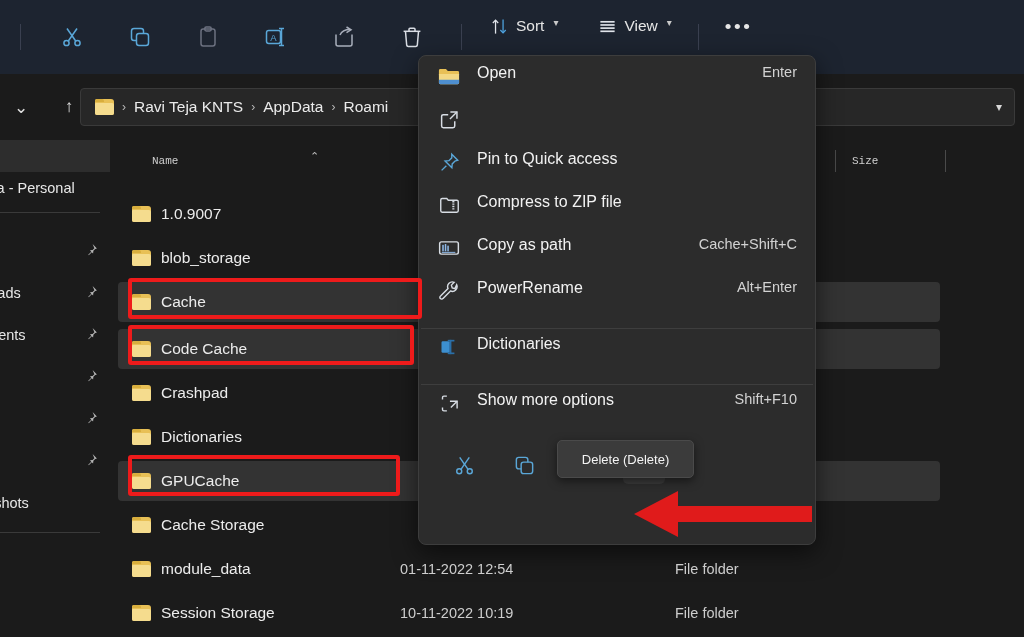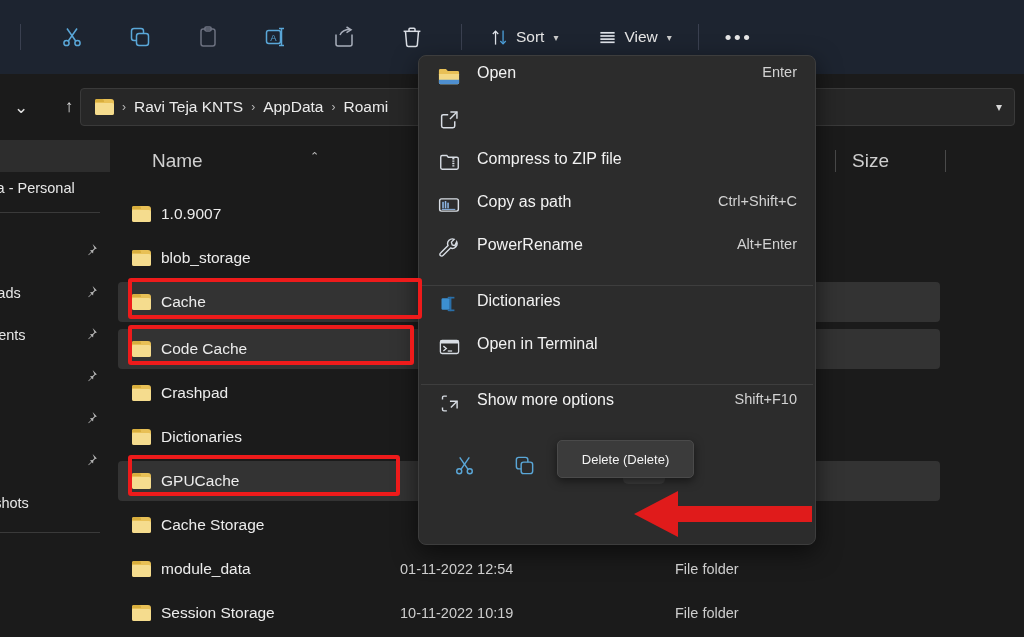--- a/index.html
+++ b/index.html
@@ -20,21 +20,21 @@
   .tb-sep {
     width: 1px; height: 26px; background: #3a4050; margin: 0 6px;
   }
   .tb-btn {
     width: 46px; height: 40px;
     display: flex; align-items: center; justify-content: center;
     border-radius: 4px;
   }
   .tb-btn svg { display: block; }
   .tb-text-btn {
-    height: 40px; display: flex; align-items: center; gap: 7px;
+    height: 40px; display: flex; gap: 7px;
     padding: 0 12px; border-radius: 4px; color: #e6e6e6; font-size: 15.5px;
   }
   .tb-text-btn .caret { font-size: 10px; color: #c9c9c9; margin-left: 2px; }
   .dots { letter-spacing: 2.5px; font-size: 19px; color: #e6e6e6; line-height: 1; }
 
   
   .addrrow {
     position: absolute; left: 0; top: 74px; width: 1024px; height: 66px;
     background: #1b1b1b; display: flex; align-items: center;
   }
@@ -69,21 +69,21 @@
   
   .filelist {
     position: absolute; left: 110px; top: 140px; width: 914px; height: 497px;
     background: #1b1b1b;
   }
   .colhdr {
     position: absolute; left: 0; top: 0; width: 914px; height: 42px;
     display: flex; align-items: center;
   }
   .colhdr .ch {
-    position: absolute; color: #cfcfcf; font-size: 19px;
+    position: absolute; color: #cfcfcf; font-size: 11px; font-family: Liberation Mono, monospace;
   }
   .sortmark { position: absolute; color: #bdbdbd; font-size: 11px; }
   .colsep { position: absolute; top: 10px; width: 1px; height: 22px; background: #4a4a4a; }
 
   .row {
     position: absolute; left: 0; width: 914px; height: 44px;
     display: flex; align-items: center;
   }
   .row.sel { }
   .row .selbg {
@@ -488,20 +488,30 @@
       <span class="ico">
         <svg width="21" height="21" viewBox="0 0 24 24" fill="none" stroke="#d8dde4" stroke-width="1.7">
           <path d="M13 3.5h7.5V11"></path>
             <line x1="20.5" y1="3.5" x2="12.5" y2="11.5"></line>
           <path d="M18 14v5.5a2 2 0 0 1-2 2H5a2 2 0 0 1-2-2V8.5a2 2 0 0 1 2-2h5.5"></path>
         </svg>
       </span>
       <span class="accel"></span>
     </div>
 
+    <div class="ctx-item">
+      <span class="ico">
+        <svg width="21" height="21" viewBox="0 0 24 24" fill="none" stroke="#5aa7d8" stroke-width="1.6">
+          <path d="M14.6 2.6l6.8 6.8-3.1 1-3.2 3.2-.4 4.4-7.7-7.7 4.4-.4 3.2-3.2z"></path>
+          <line x1="8.4" y1="15.6" x2="3" y2="21"></line>
+        </svg>
+      </span>
+      <span>Pin to Quick access</span>
+      <span class="accel"></span>
+    </div>
 
     <div class="ctx-item">
       <span class="ico">
         <svg width="21" height="20" viewBox="0 0 24 22" fill="none" stroke="#d8dde4" stroke-width="1.6">
           <path d="M2 5.2a1.6 1.6 0 0 1 1.6-1.6h5.3l1.7 1.9h9.8a1.6 1.6 0 0 1 1.6 1.6v10.6a1.6 1.6 0 0 1-1.6 1.6H3.6A1.6 1.6 0 0 1 2 17.7z"></path>
           <g stroke="#d8dde4" stroke-width="1.5">
             <line x1="15.2" y1="7.3" x2="17.6" y2="7.3"></line>
               <line x1="15.2" y1="10" x2="17.6" y2="10"></line>
             <line x1="15.2" y1="12.7" x2="17.6" y2="12.7"></line>
               <line x1="15.2" y1="15.4" x2="17.6" y2="15.4"></line>
@@ -518,21 +528,21 @@
           <rect x="1.6" y="3.2" width="20.8" height="13.6" rx="2" fill="none" stroke="#d8dde4" stroke-width="1.6"></rect>
           <g fill="#8fb9e8">
             <rect x="4.5" y="6.5" width="1.7" height="7.2"></rect>
               <rect x="7.3" y="5.6" width="1.7" height="8.1"></rect>
             <rect x="10.1" y="7.4" width="1.7" height="6.3"></rect>
           </g>
           <rect x="4" y="14.3" width="15" height="1.1" fill="#8fb9e8"></rect>
         </svg>
       </span>
       <span>Copy as path</span>
-      <span class="accel">Ctrl+Shift+C</span>
+      <span class="accel">Cache+Shift+C</span>
     </div>
 
     <div class="ctx-item">
       <span class="ico">
         <svg width="21" height="21" viewBox="0 0 24 24" fill="none" stroke="#d8dde4" stroke-width="1.6">
           <path d="M20.2 4.3a5.4 5.4 0 0 1-7.1 7.1L4.6 19.9a2 2 0 1 1-2.8-2.8l8.5-8.5a5.4 5.4 0 0 1 7.1-7.1l-3.2 3.2.9 3.1 3.1.9z"></path>
         </svg>
       </span>
       <span>PowerRename</span>
       <span class="accel">Alt+Enter</span>
@@ -546,32 +556,20 @@
           <rect x="3" y="5" width="10" height="14" rx="1.5" fill="#3c8fd0"></rect>
           <rect x="12.6" y="3.4" width="2.3" height="17.2" fill="#2a6fa8"></rect>
           <rect x="10.5" y="3.4" width="8" height="2" fill="#2a6fa8"></rect>
           <rect x="10.5" y="18.6" width="8" height="2" fill="#2a6fa8"></rect>
         </svg>
       </span>
       <span>Dictionaries</span>
       <span class="accel"></span>
     </div>
 
-    <div class="ctx-item">
-      <span class="ico">
-        <svg width="21" height="18" viewBox="0 0 24 20">
-          <rect x="1.6" y="2.6" width="20.8" height="14.8" rx="2" fill="#2a2a2a" stroke="#d8dde4" stroke-width="1.5"></rect>
-          <rect x="1.6" y="2.6" width="20.8" height="3.4" fill="#d8dde4"></rect>
-          <polyline points="5,9 8.4,11.8 5,14.6" fill="none" stroke="#d8dde4" stroke-width="1.5"></polyline>
-          <line x1="10" y1="14.6" x2="15" y2="14.6" stroke="#d8dde4" stroke-width="1.5"></line>
-        </svg>
-      </span>
-      <span>Open in Terminal</span>
-      <span class="accel"></span>
-    </div>
 
     <div class="ctx-div"></div>
 
     <div class="ctx-item">
       <span class="ico">
         <svg width="21" height="21" viewBox="0 0 24 24" fill="none" stroke="#d8dde4" stroke-width="1.6">
           <path d="M4 7.5V5.2a1.6 1.6 0 0 1 1.6-1.6H9"></path>
           <path d="M4 16.5v2.3a1.6 1.6 0 0 0 1.6 1.6H9"></path>
           <path d="M12.5 9.5h8.2v8.2"></path>
           <line x1="20.7" y1="9.5" x2="13.6" y2="16.6"></line>

